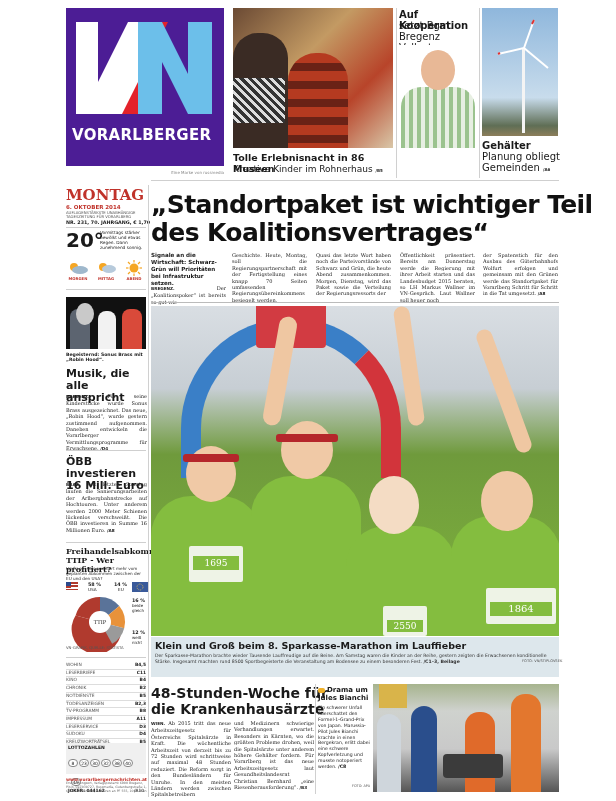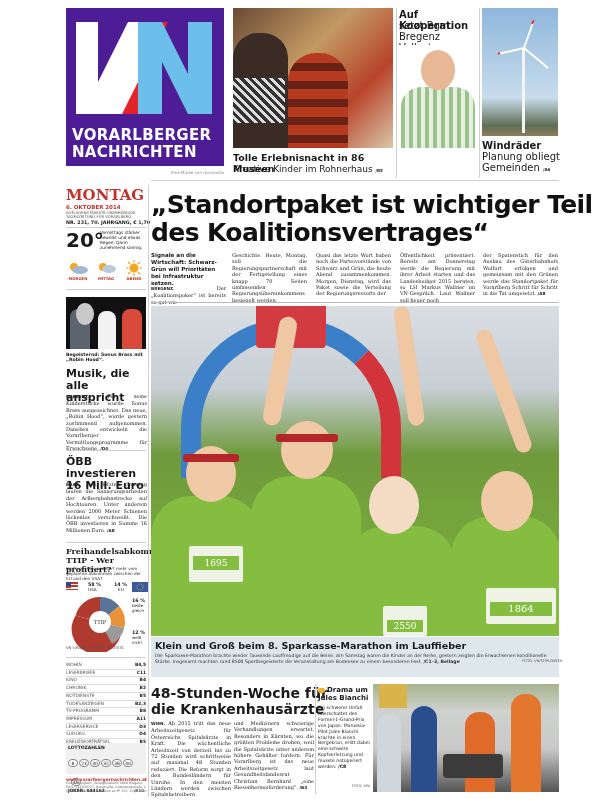--- a/index.html
+++ b/index.html
@@ -100,21 +100,20 @@
 </head>
 <body>
 
 <div id="logo" class="abs">
   <svg class="vn" viewBox="0 0 138 92">
     <polygon points="0,0 22,0 22,60 52,0 62,0 62,92 44,92 0,92" fill="#fff"></polygon>
     <polygon points="46,92 92,0 62,0 62,92" fill="#e3222a"></polygon>
     <polygon points="62,0 86,0 112,52 112,0 136,0 136,92 112,92 86,40 86,92 62,92" fill="#6cbfea"></polygon>
   </svg>
   <div class="n1">VORARLBERGER</div>
-  <div class="n2">NACHRICHTEN</div>
 </div>
 <div id="brand" class="abs">Eine Marke von russmedia</div>
 
 <div id="museum" class="photo">
   <div class="mom"></div>
   <div class="scarf"></div>
   <div class="kid"></div>
 </div>
 <div id="museum-title" class="abs">Tolle Erlebnisnacht in 86 Museen</div>
 <div id="museum-sub" class="abs"><span>Kreative Kinder im Rohnerhaus</span> <span class="ref">/B5</span></div>
@@ -131,21 +130,21 @@
 <div id="wind" class="photo">
   <div class="tower"></div>
   <svg style="position:absolute;left:14px;top:10px" width="56" height="56" viewBox="0 0 56 56">
     <line x1="28" y1="30" x2="38" y2="2" stroke="#fff" stroke-width="2"></line>
     <line x1="28" y1="30" x2="2" y2="36" stroke="#fff" stroke-width="2"></line>
     <line x1="28" y1="30" x2="52" y2="50" stroke="#fff" stroke-width="2"></line>
     <line x1="36" y1="6" x2="38" y2="2" stroke="#d33" stroke-width="2"></line>
     <line x1="4" y1="35" x2="2" y2="36" stroke="#d33" stroke-width="2"></line>
   </svg>
 </div>
-<div id="wind-title" class="abs">Windräder</div>
+<div id="wind-title" class="abs">Gehälter</div>
 <div id="wind-sub" class="abs"><span>Planung obliegt Gemeinden</span> <span class="ref">/A6</span></div>
 
 <div class="hline" style="left:151px;top:180px;width:408px"></div>
 
 <div id="day" class="abs">MONTAG</div>
 <div id="date" class="abs">6. OKTOBER 2014</div>
 <div id="tagline" class="abs">AUFLAGENSTÄRKSTE UNABHÄNGIGE TAGESZEITUNG FÜR VORARLBERG</div>
 <div id="issue" class="abs">NR. 231, 70. JAHRGANG, € 1,70</div>
 <div class="hline" style="left:66px;top:227px;width:80px"></div>
 <div id="temp" class="abs">20°</div>

